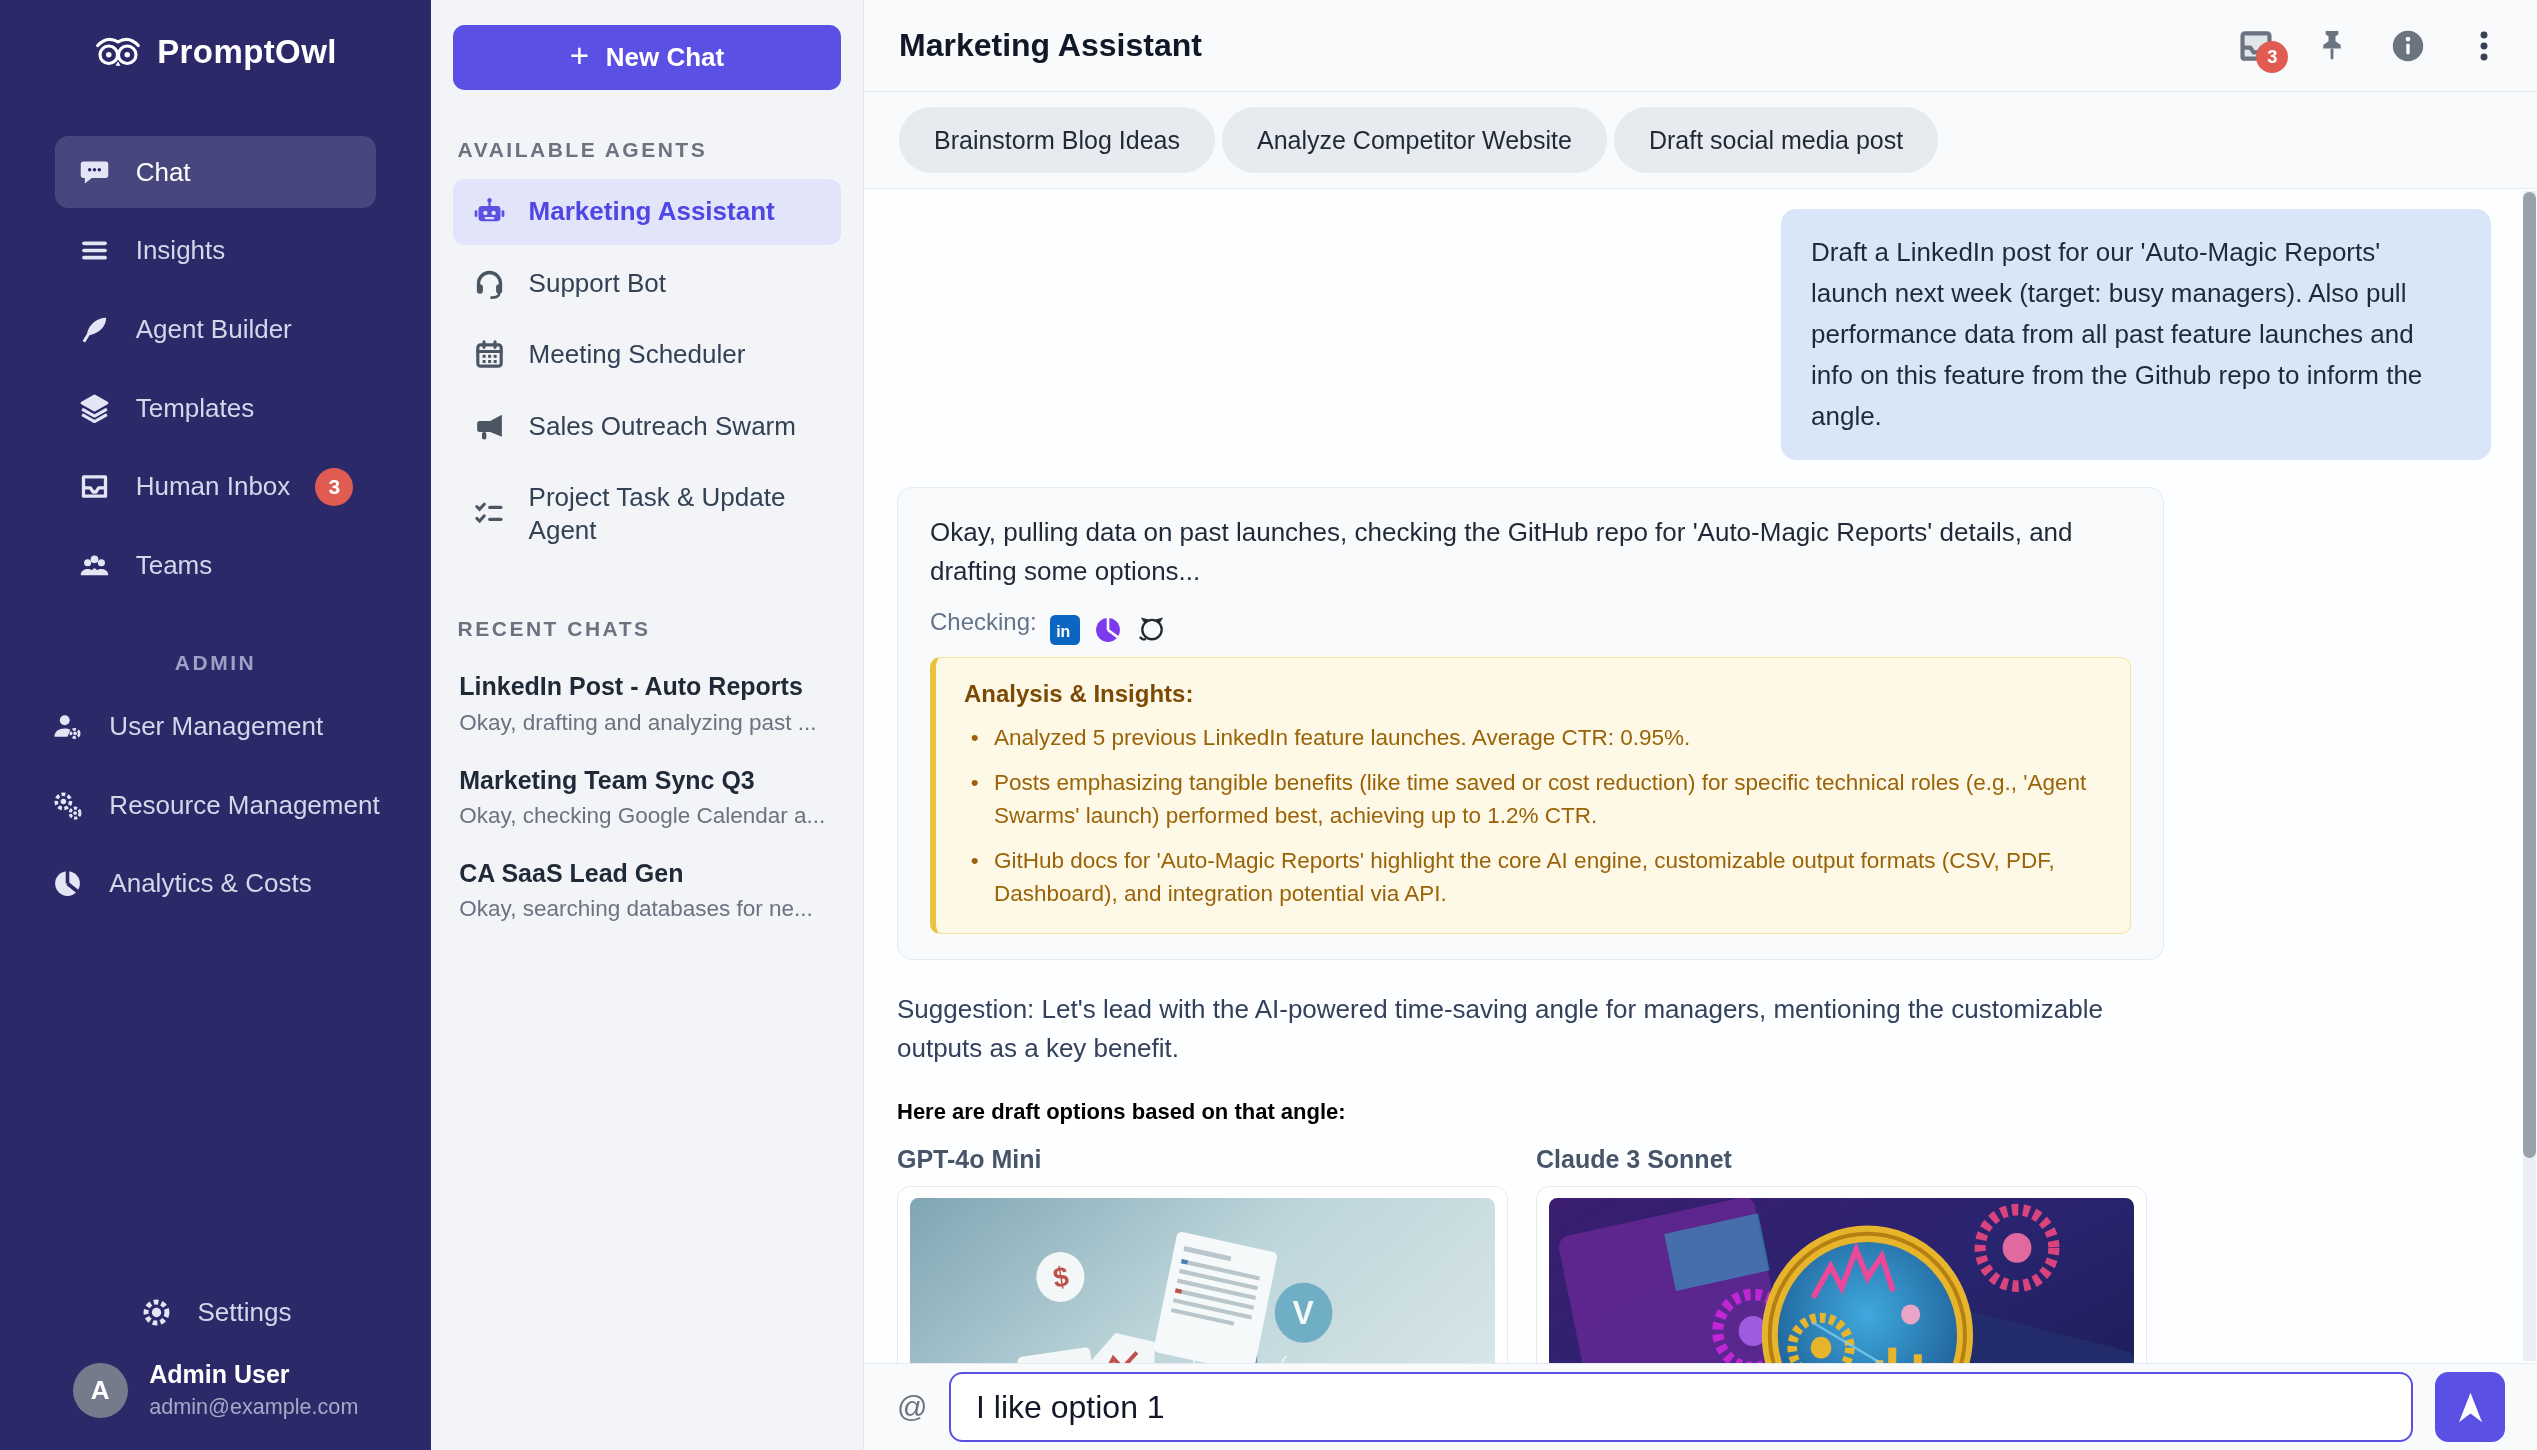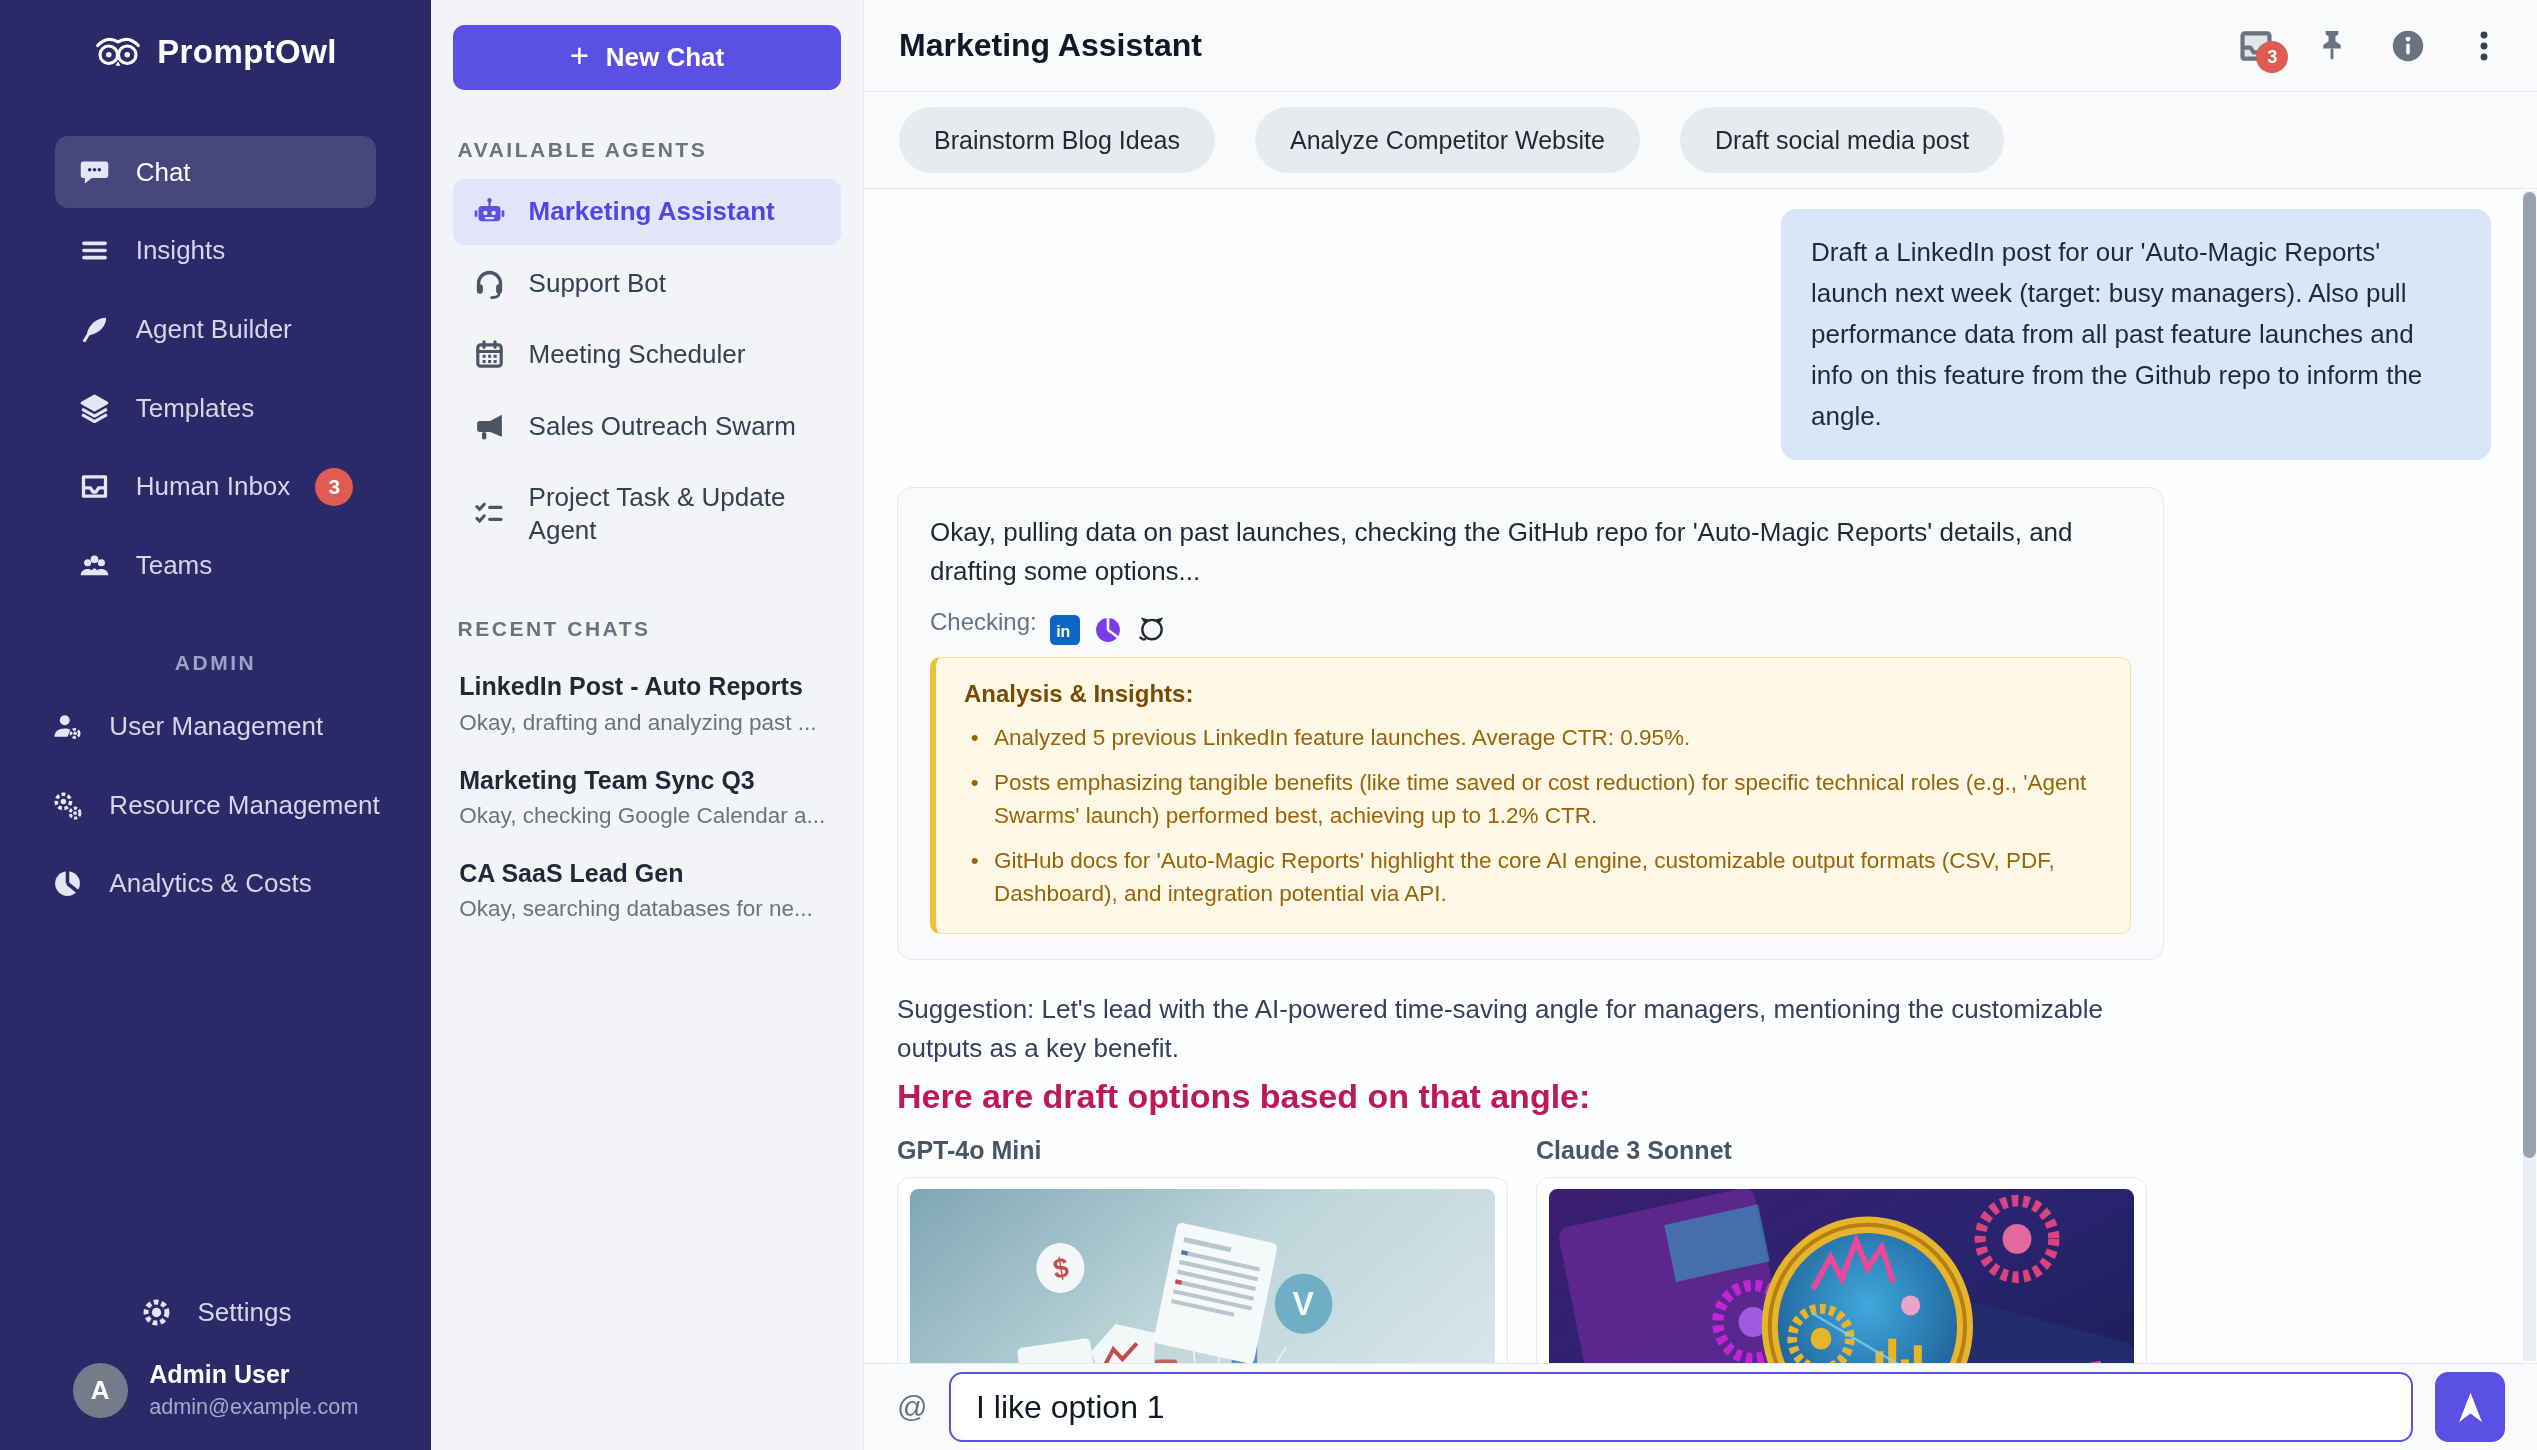--- a/index.html
+++ b/index.html
@@ -39,42 +39,42 @@
   .recent-preview { font-size:22.5px; color:#6B7280; white-space:nowrap; overflow:hidden; }
 
   
   .main { flex:1; min-width:0; display:flex; flex-direction:column; background:#FDFEFF; }
   .header { height:92px; flex:none; background:#F8FAFC; border-bottom:0.8px solid #E6EAF0; display:flex; align-items:center; padding:0 35px; }
   .page-title { font-size:32px; font-weight:700; color:#111827; }
   .h-icons { margin-left:auto; display:flex; align-items:center; gap:38px; color:#6B7280; }
   .h-ic { width:38px; height:38px; position:relative; cursor:pointer; }
   .h-badge { position:absolute; right:-13.3px; bottom:-8.3px; min-width:32px; height:32px; border-radius:16.7px; background:#E05B52; color:#fff; font-size:18.3px; font-weight:700; display:flex; align-items:center; justify-content:center; }
 
-  .chips { height:97px; flex:none; background:#F8FAFC; border-bottom:0.8px solid #E6EAF0; display:flex; align-items:center; gap:40px; padding:0 35px; }
+  .chips { height:97px; flex:none; background:#F8FAFC; border-bottom:0.8px solid #E6EAF0; display:flex; align-items:center; gap:7px; padding:0 35px; }
   .chip { background:#E7EAEE; border-radius:832px; padding:18.3px 35px; font-size:25px; color:#1F2937; cursor:pointer; white-space:nowrap; }
 
   .chat { flex:1; position:relative; padding:20px 47px 0 33px; overflow:hidden; }
   .track { position:absolute; top:1.7px; bottom:1.7px; right:1.7px; width:13.3px; background:#EBEEF2; }
   .thumb { position:absolute; top:3.3px; right:1.7px; width:13.3px; height:966px; background:#99A1AC; border-radius:6.7px; }
 
   .bubble-user { margin-left:auto; width:710px; background:#D8E6F8; border-radius:15px; padding:23px 30px; font-size:26px; line-height:41px; color:#1E2A3B; }
 
   .a-card { margin-top:27px; width:1267px; background:#F8FAFC; border:0.8px solid #E5EAF0; border-radius:15px; padding:25px 32px; }
   .a-intro { font-size:26px; line-height:39px; color:#1F2937; }
   .checking { display:flex; align-items:center; gap:13.3px; margin-top:16.7px; font-size:24px; color:#64748B; }
   .checking .ci { width:30px; height:14px; }
 
   .analysis { margin-top:21.6px; background:#FEF9E7; border:0.8px solid #F1E3A0; border-left:6.7px solid #EAC23F; border-radius:10px; padding:21.6px 28px 11.7px; }
   .analysis-title { font-size:24px; font-weight:700; color:#7C4A03; margin-bottom:13.3px; }
   .analysis ul { list-style:none; }
   .analysis li { position:relative; padding-left:30px; font-size:22.5px; line-height:33px; color:#9A6308; margin-bottom:11.7px; }
   .analysis li::before { content:"\2022"; position:absolute; left:6.7px; }
 
   .suggestion { margin-top:30px; width:1274px; font-size:26px; line-height:39px; color:#33415C; }
-  .draft-intro { margin-top:9px; font-size:34px; font-weight:700; color:#be185d; }
+  .draft-intro { margin-top:31px; font-size:22px; font-weight:700; color:#000000; }
   .options { display:flex; gap:28px; margin-top:20px; }
   .option { width:611px; }
   .option-label { font-size:25px; font-weight:600; color:#475569; margin-bottom:11.7px; }
   .option-card { background:#fff; border:0.8px solid #E5EAF0; border-radius:13.3px; padding:11.7px; }
   .option-card svg { width:100%; height:311px; border-radius:8.3px; }
 
   .composer { height:87px; flex:none; background:#F8FAFC; border-top:0.8px solid #E6EAF0; display:flex; align-items:center; gap:21.6px; padding:0 33px; }
   .at { font-size:30px; color:#6B7280; flex:none; }
   .msg-input { flex:1; height:70px; background:#fff; border:2.5px solid #5A50E4; border-radius:13.3px; padding:0 25px; font-size:32px; color:#111827; font-family:"Liberation Sans", sans-serif; outline:none; }
   .send-btn { width:70px; height:70px; flex:none; border:none; border-radius:13.3px; background:#5A50E4; display:flex; align-items:center; justify-content:center; cursor:pointer; }

